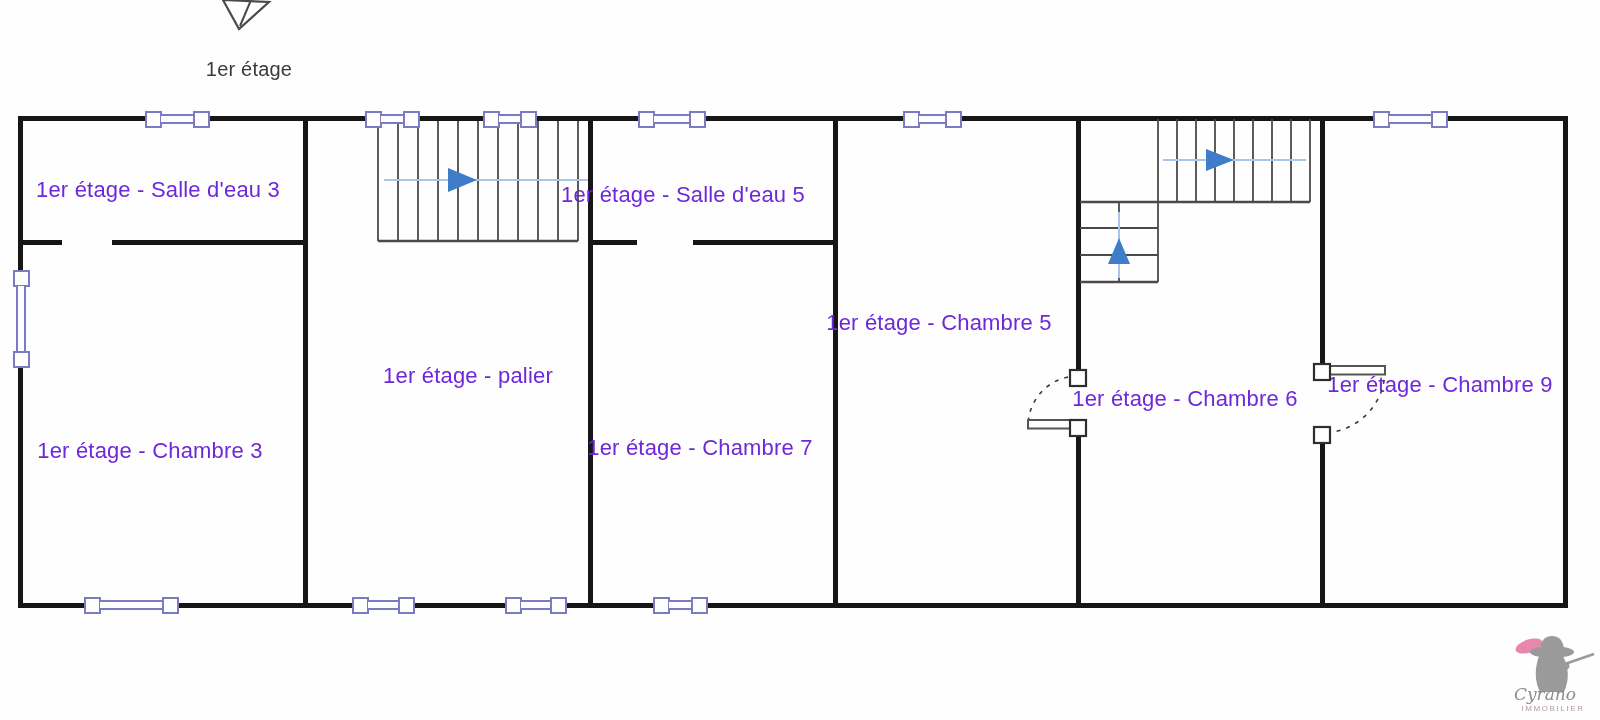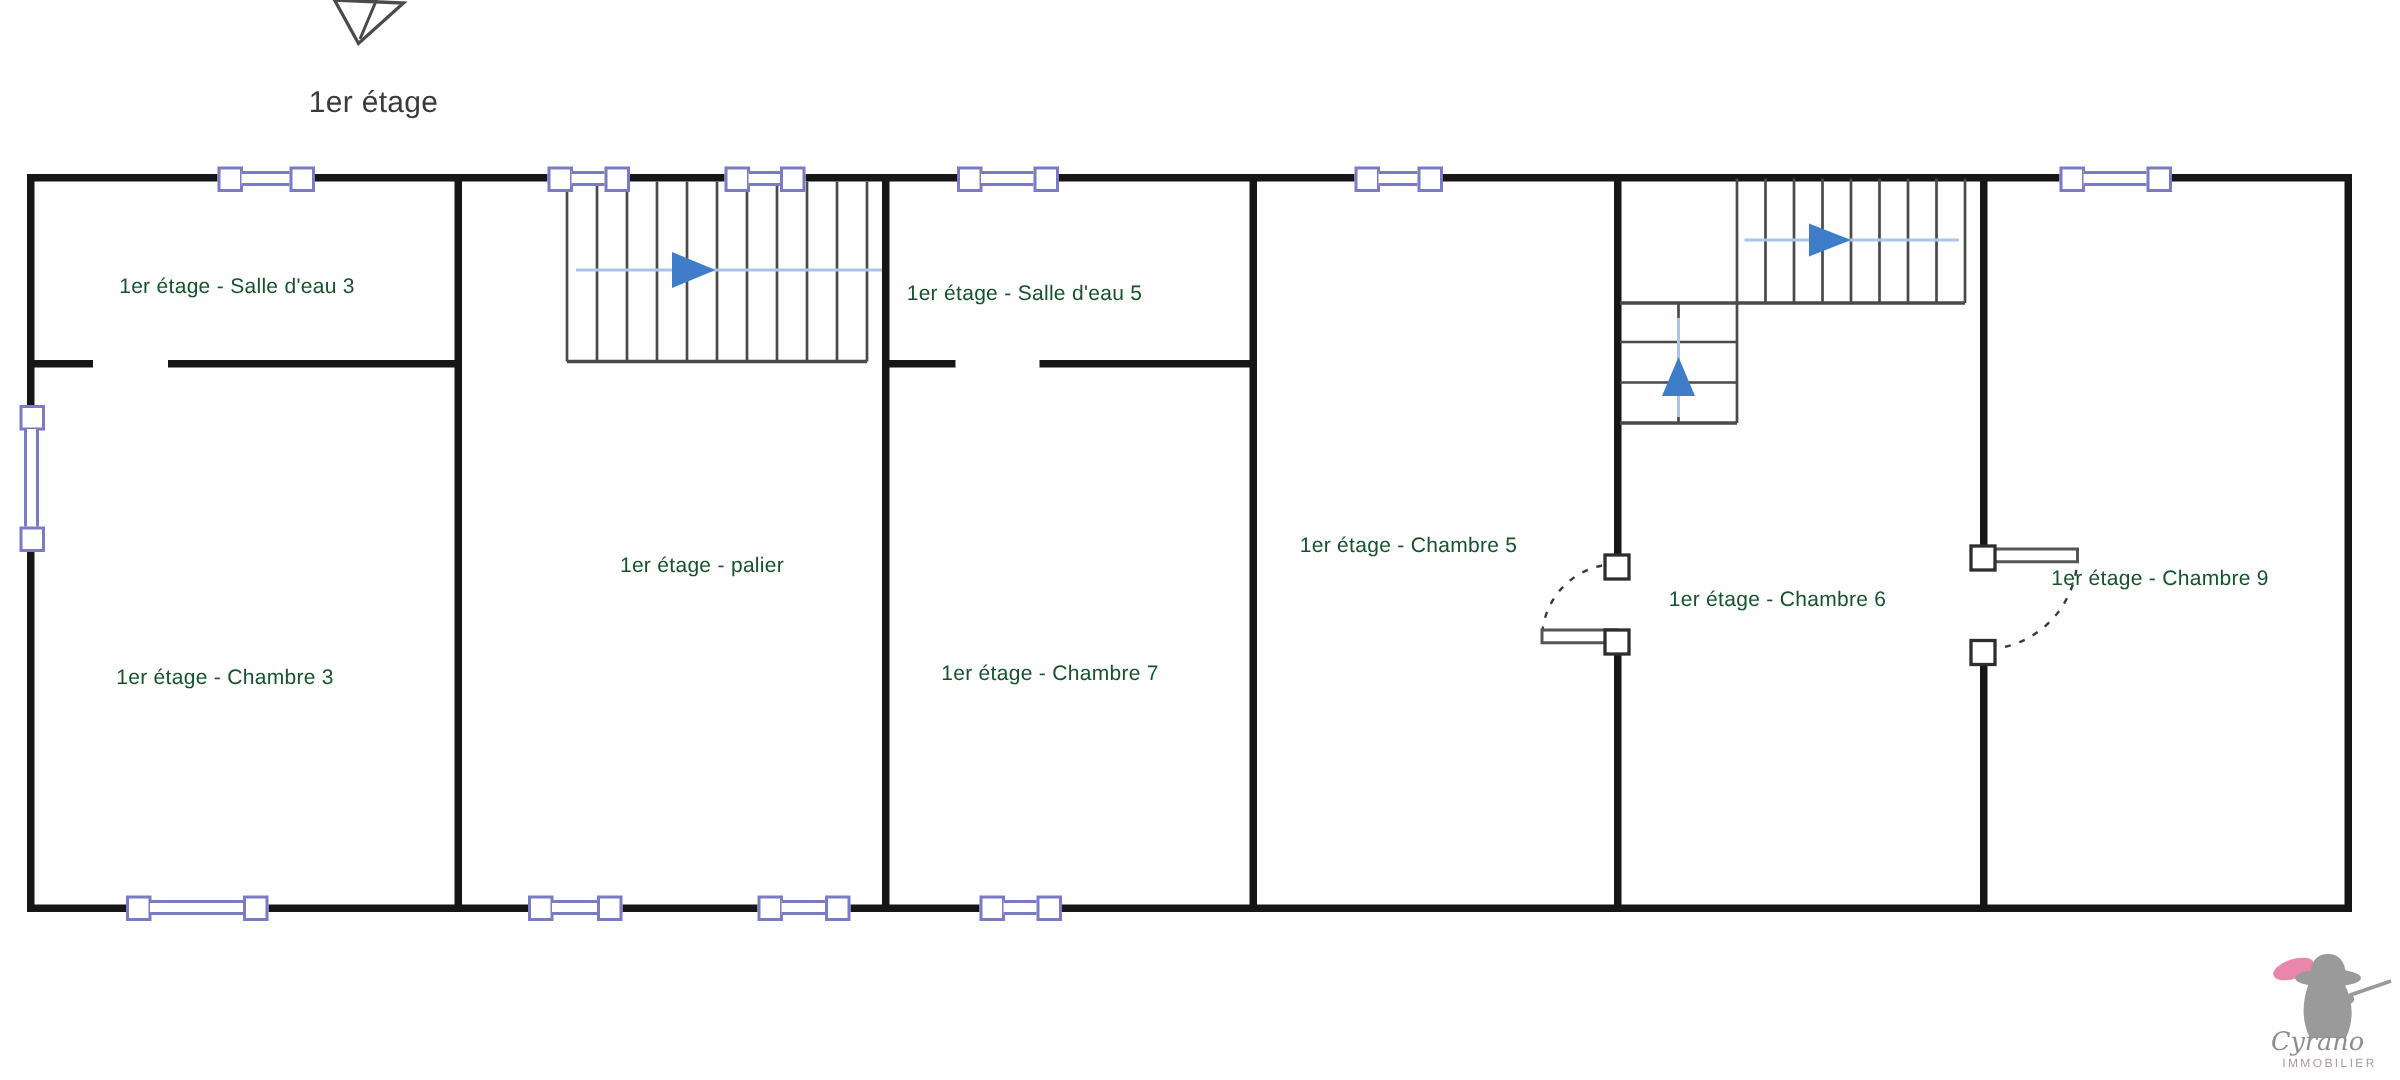--- a/index.html
+++ b/index.html
@@ -1,19 +1,19 @@
 <!DOCTYPE html>
 <html><head>
 <meta charset="utf-8">
 <style>
   html,body{margin:0;padding:0;background:#ffffff;}
   .canvas{position:relative;width:1600px;height:720px;background:#fefefe;overflow:hidden;
           font-family:"Liberation Sans",sans-serif;}
   .wall{position:absolute;background:#161616;}
-  .lbl{position:absolute;transform:translate(-50%,-50%);font-size:14px;color:#14532d;
+  .lbl{position:absolute;transform:translate(-50%,-50%);font-size:22px;color:#6d28d9;
        white-space:nowrap;letter-spacing:.2px;}
   .title-lbl{font-size:20px;color:#3a3a3a;}
   
   .win{position:absolute;display:flex;align-items:center;z-index:6;}
   .win.h{height:18px;flex-direction:row;}
   .win.v{width:18px;flex-direction:column;}
   .win .sq{flex:none;width:17px;height:17px;box-sizing:border-box;border:2.5px solid #7b7bc4;background:#fff;}
   .win.h .bar{flex:1;height:10px;box-sizing:border-box;border-top:2.5px solid #7b7bc4;
               border-bottom:2.5px solid #7b7bc4;background:#fff;margin:0 -1px;}
   .win.v .bar{flex:1;width:10px;box-sizing:border-box;border-left:2.5px solid #7b7bc4;
@@ -175,18 +175,18 @@
       <i class="sq"></i>
     </div>
 
   <div class="labels">
     <div class="lbl title-lbl" style="left:249px;top:43px;margin-top:26px;">1er étage</div>
     <div class="lbl" style="left:158px;top:190px;">1er étage - Salle d'eau 3</div>
     <div class="lbl" style="left:468px;top:376px;">1er étage - palier</div>
     <div class="lbl" style="left:683px;top:195px;">1er étage - Salle d'eau 5</div>
     <div class="lbl" style="left:150px;top:451px;">1er étage - Chambre 3</div>
     <div class="lbl" style="left:700px;top:448px;">1er étage - Chambre 7</div>
-    <div class="lbl" style="left:939px;top:323px;margin-top:40px;">1er étage - Chambre 5</div>
+    <div class="lbl" style="left:939px;top:323px;">1er étage - Chambre 5</div>
     <div class="lbl" style="left:1185px;top:399px;">1er étage - Chambre 6</div>
     <div class="lbl" style="left:1440px;top:385px;">1er étage - Chambre 9</div>
   </div>
 
 </div>
 
 </body></html>

